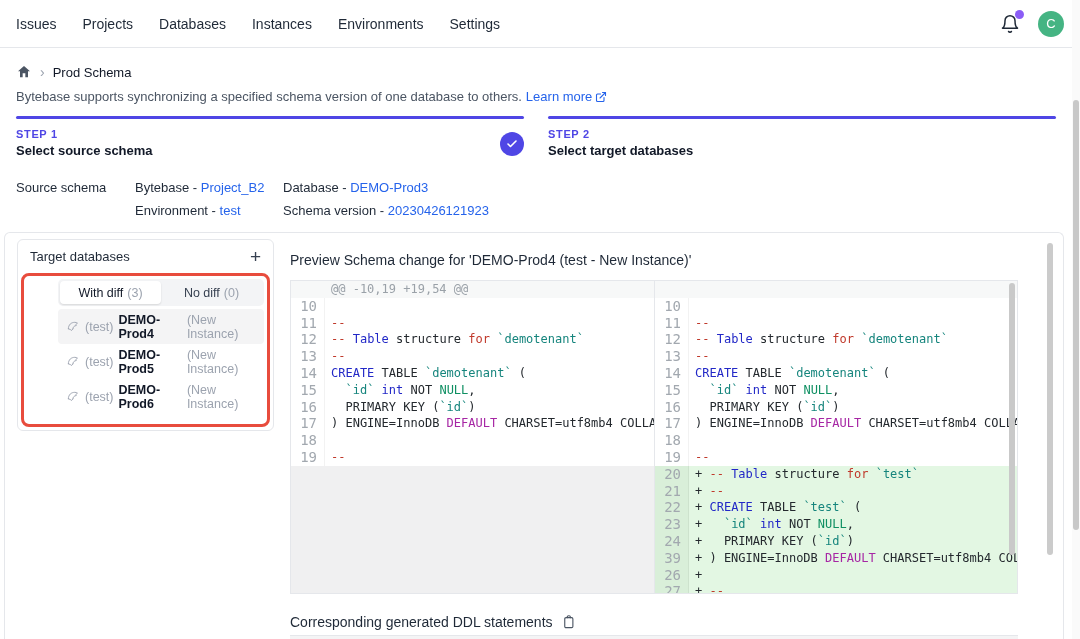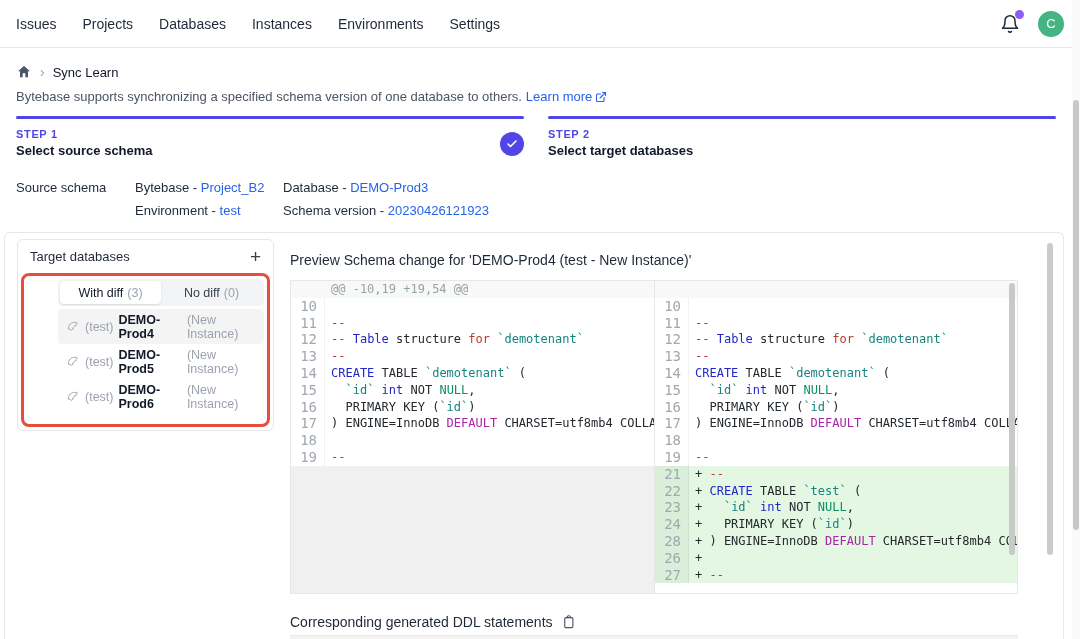--- a/index.html
+++ b/index.html
@@ -127,21 +127,21 @@
     </div>
   </div>
 
   <div class="breadcrumb">
     <span>
       <svg width="16" height="16" viewBox="0 0 24 24" fill="#4b5563">
         <path d="M12 3l9 8h-3v9h-4v-6h-4v6H6v-9H3l9-8z"></path>
       </svg>
     </span>
     <span class="crumb-sep">›</span>
-    <span class="crumb-current">Sync Learn</span>
+    <span class="crumb-current">Prod Schema</span>
   </div>
 
   <div class="intro">
     <span>Bytebase supports synchronizing a specified schema version of one database to others.</span>
     <span class="learn-more" style="color: rgb(37, 99, 235);">
       <span>Learn more</span>
       <span>
         <svg width="12" height="12" viewBox="0 0 24 24" fill="none" stroke="#2563eb" stroke-width="2.2" stroke-linecap="round" stroke-linejoin="round">
           <path d="M18 13v6a2 2 0 0 1-2 2H5a2 2 0 0 1-2-2V8a2 2 0 0 1 2-2h6"></path>
           <polyline points="15 3 21 3 21 9"></polyline>
@@ -256,25 +256,26 @@
           <div class="drow"><span class="gut">10</span><span class="code"></span></div>
           <div class="drow"><span class="gut">11</span><span class="code"><span class="tk-r">--</span></span></div>
           <div class="drow"><span class="gut">12</span><span class="code"><span class="tk-r">-- </span><span class="tk-b">Table</span><span class="tk-p"> structure </span><span class="tk-r">for</span><span class="tk-p"> </span><span class="tk-s">`demotenant`</span></span></div>
           <div class="drow"><span class="gut">13</span><span class="code"><span class="tk-r">--</span></span></div>
           <div class="drow"><span class="gut">14</span><span class="code"><span class="tk-b">CREATE</span><span class="tk-p"> TABLE </span><span class="tk-s">`demotenant`</span><span class="tk-p"> (</span></span></div>
           <div class="drow"><span class="gut">15</span><span class="code"><span class="tk-p">  </span><span class="tk-s">`id`</span><span class="tk-p"> </span><span class="tk-b">int</span><span class="tk-p"> NOT </span><span class="tk-g">NULL</span><span class="tk-p">,</span></span></div>
           <div class="drow"><span class="gut">16</span><span class="code"><span class="tk-p">  PRIMARY KEY (</span><span class="tk-s">`id`</span><span class="tk-p">)</span></span></div>
           <div class="drow"><span class="gut">17</span><span class="code"><span class="tk-p">) ENGINE=InnoDB </span><span class="tk-m">DEFAULT</span><span class="tk-p"> CHARSET=utf8mb4 COLLATE</span></span></div>
           <div class="drow"><span class="gut">18</span><span class="code"></span></div>
           <div class="drow"><span class="gut">19</span><span class="code"><span class="tk-r">--</span></span></div>
+          <div class="drow added"><span class="gut">20</span><span class="code"><span class="tk-p">+ </span><span class="tk-r">-- </span><span class="tk-b">Table</span><span class="tk-p"> structure </span><span class="tk-r">for</span><span class="tk-p"> </span><span class="tk-s">`test`</span></span></div>
           <div class="drow added"><span class="gut">21</span><span class="code"><span class="tk-p">+ </span><span class="tk-r">--</span></span></div>
           <div class="drow added"><span class="gut">22</span><span class="code"><span class="tk-p">+ </span><span class="tk-b">CREATE</span><span class="tk-p"> TABLE </span><span class="tk-s">`test`</span><span class="tk-p"> (</span></span></div>
           <div class="drow added"><span class="gut">23</span><span class="code"><span class="tk-p">+   </span><span class="tk-s">`id`</span><span class="tk-p"> </span><span class="tk-b">int</span><span class="tk-p"> NOT </span><span class="tk-g">NULL</span><span class="tk-p">,</span></span></div>
           <div class="drow added"><span class="gut">24</span><span class="code"><span class="tk-p">+   PRIMARY KEY (</span><span class="tk-s">`id`</span><span class="tk-p">)</span></span></div>
-          <div class="drow added"><span class="gut">28</span><span class="code"><span class="tk-p">+ ) ENGINE=InnoDB </span><span class="tk-m">DEFAULT</span><span class="tk-p"> CHARSET=utf8mb4 COLLATE</span></span></div>
+          <div class="drow added"><span class="gut">39</span><span class="code"><span class="tk-p">+ ) ENGINE=InnoDB </span><span class="tk-m">DEFAULT</span><span class="tk-p"> CHARSET=utf8mb4 COLLATE</span></span></div>
           <div class="drow added"><span class="gut">26</span><span class="code"><span class="tk-p">+</span></span></div>
           <div class="drow added"><span class="gut">27</span><span class="code"><span class="tk-p">+ </span><span class="tk-r">--</span></span></div>
         <div class="diff-scroll"></div>
       </div>
     </div>
 
     <div class="ddl-title">
       <span>Corresponding generated DDL statements</span>
       <span class="copy-btn">
         <svg width="15" height="16" viewBox="0 0 24 24" fill="none" stroke="#4b5563" stroke-width="1.8" stroke-linecap="round" stroke-linejoin="round">

